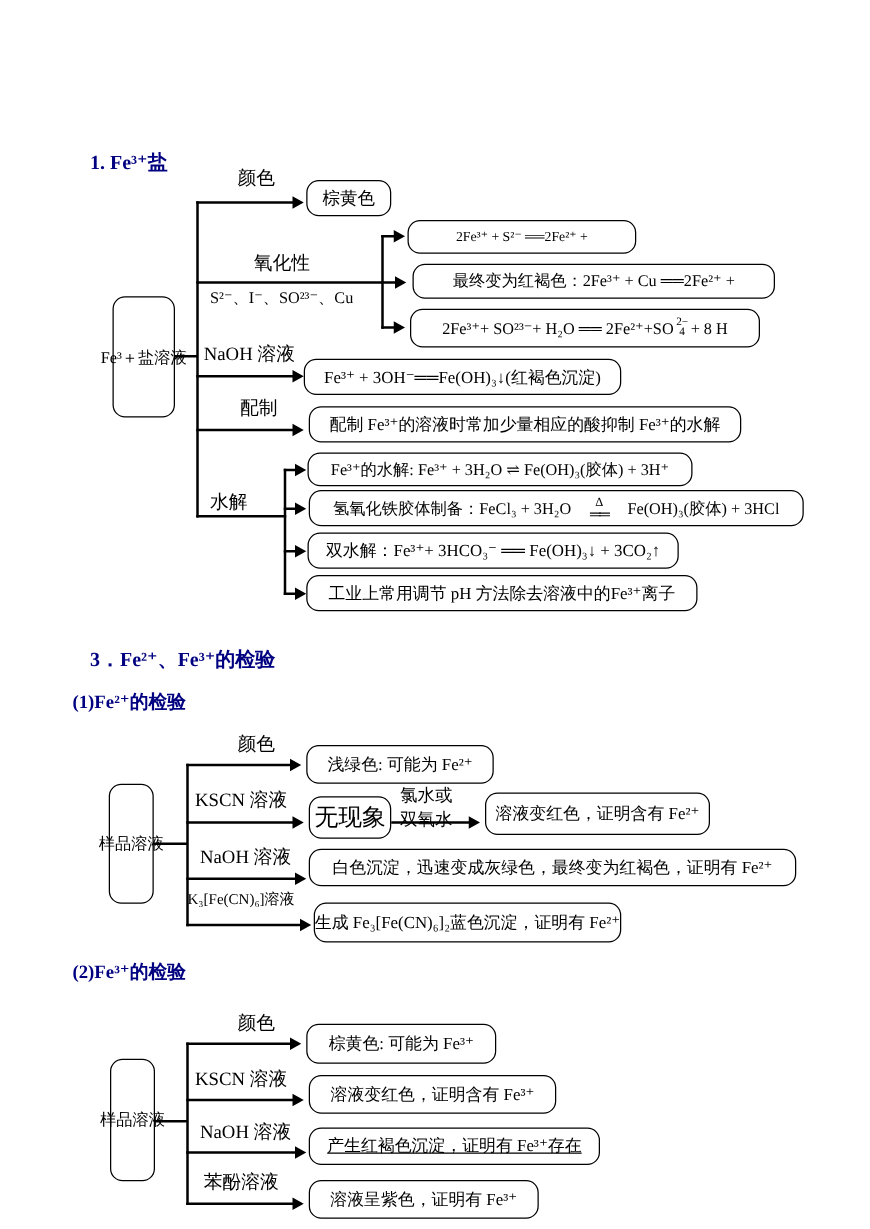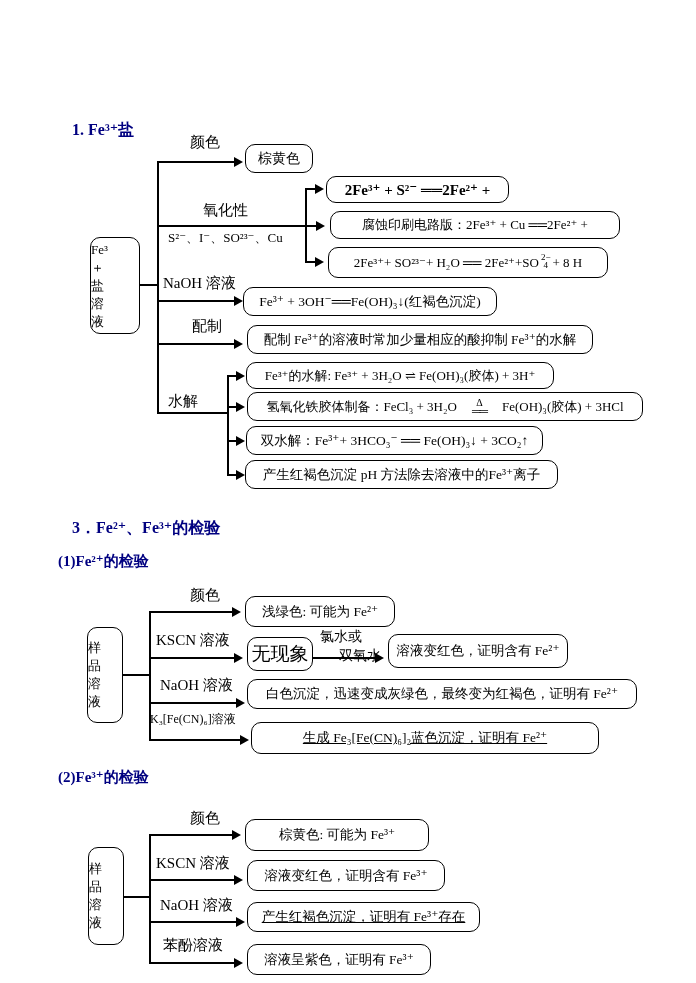--- a/index.html
+++ b/index.html
@@ -5,21 +5,21 @@
   html,body{margin:0;padding:0;background:#ffffff;}
   .page{position:relative;width:696px;height:983px;background:#fff;overflow:hidden;
         font-family:"Liberation Serif","DejaVu Serif",serif;color:#000;}
   .heading{position:absolute;font-weight:bold;color:#000080;white-space:nowrap;}
   .lbl{position:absolute;font-size:15px;white-space:nowrap;}
   .sublbl{position:absolute;font-size:13px;white-space:nowrap;}
   .node{position:absolute;border:1.5px solid #000;border-radius:10px;background:#fff;
         display:flex;align-items:center;justify-content:center;font-size:13.5px;
         white-space:nowrap;padding:0 6px;box-sizing:border-box;}
   .rootnode{position:absolute;border:1.5px solid #000;border-radius:10px;background:#fff;
-        display:flex;flex-direction:column;align-items:flex-start;justify-content:center;
+        display:flex;align-items:center;justify-content:center;
         font-size:13px;box-sizing:border-box;text-align:center;}
   .rootnode span{display:block;line-height:18px;}
   .hline{position:absolute;height:2px;background:#000;}
   .vline{position:absolute;width:2px;background:#000;}
   .ahead{position:absolute;width:0;height:0;border-top:5px solid transparent;
          border-bottom:5px solid transparent;border-left:9px solid #000;}
   .stack{display:inline-flex;flex-direction:column;align-items:center;font-size:9px;
          line-height:8px;margin:0 2px;transform:translateY(-2px);}
   .deltaeq{display:inline-flex;flex-direction:column;align-items:center;margin:0 3px;}
   .deltaeq .d{font-size:10px;line-height:9px;}
@@ -49,23 +49,23 @@
   <div class="node" style="left:245px;top:144px;width:68px;height:29px;font-size:14px;">棕黄色</div>
 
   <div class="lbl" style="left:203px;top:201px;">氧化性</div>
   <div class="hline" style="left:157px;top:225px;width:160px;"></div>
   <div class="ahead" style="left:316px;top:221px;"></div>
   <div class="sublbl" style="left:168px;top:229px;">S²⁻、I⁻、SO²³⁻、Cu</div>
 
   <div class="vline" style="left:305px;top:188px;height:75px;"></div>
   <div class="hline" style="left:305px;top:188px;width:12px;"></div>
   <div class="ahead" style="left:315px;top:184px;"></div>
-  <div class="node" style="left:326px;top:176px;width:183px;height:27px;font-size:15px;font-weight:bold;">2Fe³⁺ + S²⁻ ══2Fe²⁺ +</div>
+  <div class="node" style="left:326px;top:176px;width:183px;height:27px;font-size:11px;">2Fe³⁺ + S²⁻ ══2Fe²⁺ +</div>
 
-  <div class="node" style="left:330px;top:211px;width:290px;height:28px;font-size:13px;">腐蚀印刷电路版：2Fe³⁺ + Cu ══2Fe²⁺ +</div>
+  <div class="node" style="left:330px;top:211px;width:290px;height:28px;font-size:13px;">最终变为红褐色：2Fe³⁺ + Cu ══2Fe²⁺ +</div>
 
   <div class="hline" style="left:305px;top:261px;width:12px;"></div>
   <div class="ahead" style="left:315px;top:257px;"></div>
   <div class="node" style="left:328px;top:247px;width:280px;height:31px;font-size:13px;">
     <span>2Fe³⁺+ SO²³⁻+ H₂O ══ 2Fe²⁺+ </span>
       <span>SO</span>
       <span class="stack">
         <span>2−</span>
         <span>4</span>
       </span>
@@ -100,21 +100,21 @@
       </span>
       <span>Fe(OH)₃(胶体) + 3HCl</span>
   </div>
 
   <div class="hline" style="left:227px;top:440px;width:10px;"></div>
   <div class="ahead" style="left:236px;top:436px;"></div>
   <div class="node" style="left:246px;top:426px;width:297px;height:29px;">双水解：Fe³⁺+ 3HCO₃⁻ ══ Fe(OH)₃↓ + 3CO₂↑</div>
 
   <div class="hline" style="left:227px;top:474px;width:10px;"></div>
   <div class="ahead" style="left:236px;top:470px;"></div>
-  <div class="node" style="left:245px;top:460px;width:313px;height:29px;">产生红褐色沉淀 pH 方法除去溶液中的Fe³⁺离子</div>
+  <div class="node" style="left:245px;top:460px;width:313px;height:29px;">工业上常用调节 pH 方法除去溶液中的Fe³⁺离子</div>
 
   <div class="heading" style="left:72px;top:518px;font-size:16px;">3．Fe²⁺、Fe³⁺的检验</div>
   <div class="heading" style="left:58px;top:552px;font-size:15px;">(1)Fe²⁺的检验</div>
 
   <div class="rootnode" style="left:87px;top:627px;width:36px;height:96px;line-height:21px;">
     <span>样</span>
     <span>品</span>
     <span>溶</span>
     <span>液</span>
   </div>
@@ -126,48 +126,48 @@
   <div class="ahead" style="left:232px;top:607px;"></div>
   <div class="node" style="left:245px;top:596px;width:150px;height:31px;">浅绿色: 可能为 Fe²⁺</div>
 
   <div class="lbl" style="left:156px;top:631px;">KSCN 溶液</div>
   <div class="hline" style="left:149px;top:657px;width:86px;"></div>
   <div class="ahead" style="left:234px;top:653px;"></div>
   <div class="node" style="left:247px;top:637px;width:66px;height:34px;font-size:19px;">无现象</div>
   <div class="hline" style="left:313px;top:657px;width:64px;"></div>
   <div class="ahead" style="left:375px;top:653px;"></div>
   <div class="lbl" style="left:320px;top:628px;font-size:14px;">氯水或</div>
-  <div class="lbl" style="left:320px;top:647px;font-size:14px;margin-left:19px;">双氧水</div>
+  <div class="lbl" style="left:320px;top:647px;font-size:14px;">双氧水</div>
   <div class="node" style="left:388px;top:634px;width:180px;height:34px;">溶液变红色，证明含有 Fe²⁺</div>
 
   <div class="lbl" style="left:160px;top:676px;">NaOH 溶液</div>
   <div class="hline" style="left:149px;top:702px;width:88px;"></div>
   <div class="ahead" style="left:236px;top:698px;"></div>
   <div class="node" style="left:247px;top:679px;width:390px;height:30px;">白色沉淀，迅速变成灰绿色，最终变为红褐色，证明有 Fe²⁺</div>
 
   <div class="lbl" style="left:150px;top:711px;font-size:12px;">K₃[Fe(CN)₆]溶液</div>
   <div class="hline" style="left:149px;top:739px;width:92px;"></div>
   <div class="ahead" style="left:240px;top:735px;"></div>
-  <div class="node" style="left:251px;top:722px;width:348px;height:32px;text-decoration:underline;">生成 Fe₃[Fe(CN)₆]₂蓝色沉淀，证明有 Fe²⁺</div>
+  <div class="node" style="left:251px;top:722px;width:246px;height:32px;">生成 Fe₃[Fe(CN)₆]₂蓝色沉淀，证明有 Fe²⁺</div>
 
   <div class="heading" style="left:58px;top:768px;font-size:15px;">(2)Fe³⁺的检验</div>
 
   <div class="rootnode" style="left:88px;top:847px;width:36px;height:98px;line-height:21px;">
     <span>样</span>
     <span>品</span>
     <span>溶</span>
     <span>液</span>
   </div>
   <div class="hline" style="left:124px;top:896px;width:26px;"></div>
   <div class="vline" style="left:149px;top:834px;height:130px;"></div>
 
   <div class="lbl" style="left:190px;top:809px;">颜色</div>
   <div class="hline" style="left:149px;top:834px;width:84px;"></div>
   <div class="ahead" style="left:232px;top:830px;"></div>
-  <div class="node" style="left:245px;top:819px;width:184px;height:32px;text-align:center;">棕黄色: 可能为 Fe³⁺</div>
+  <div class="node" style="left:245px;top:819px;width:152px;height:32px;text-align:center;">棕黄色: 可能为 Fe³⁺</div>
 
   <div class="lbl" style="left:156px;top:854px;">KSCN 溶液</div>
   <div class="hline" style="left:149px;top:879px;width:86px;"></div>
   <div class="ahead" style="left:234px;top:875px;"></div>
   <div class="node" style="left:247px;top:860px;width:198px;height:31px;">溶液变红色，证明含有 Fe³⁺</div>
 
   <div class="lbl" style="left:160px;top:896px;">NaOH 溶液</div>
   <div class="hline" style="left:149px;top:921px;width:88px;"></div>
   <div class="ahead" style="left:236px;top:917px;"></div>
   <div class="node" style="left:247px;top:902px;width:233px;height:30px;text-decoration:underline;">产生红褐色沉淀，证明有 Fe³⁺存在</div>

